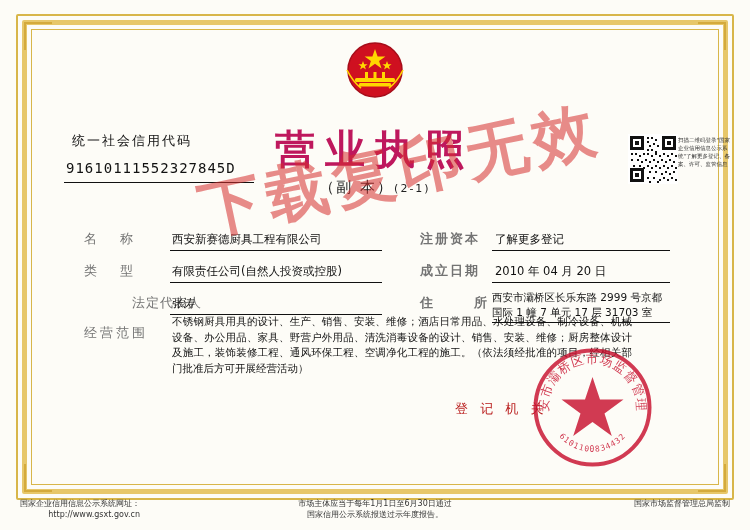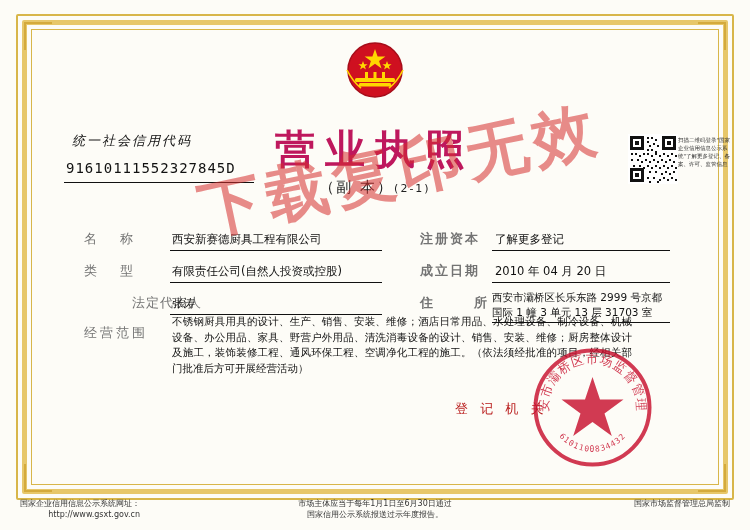--- a/index.html
+++ b/index.html
@@ -53,21 +53,21 @@
   }
   .subtitle{
     position:absolute;left:0;right:0;top:178px;
     text-align:center;font-size:15px;color:#222;letter-spacing:2px;
   }
   .subtitle .small{font-size:11px;}
 
   
   .code-label{
     position:absolute;left:72px;top:132px;
-    font-size:13px;color:#111;letter-spacing:2px;font-style:italic;
+    font-size:13px;color:#111;letter-spacing:2px;
   }
   .code-value{
     position:absolute;left:66px;top:160px;
     font-size:14px;color:#111;letter-spacing:1px;
     font-family:"DejaVu Sans Mono","Liberation Mono",monospace;
   }
   .code-underline{
     position:absolute;left:64px;top:182px;width:190px;height:1px;background:#111;
   }
 
@@ -258,21 +258,21 @@
 
   <div class="field-label" style="left:420px;top:230px;letter-spacing:2px;font-weight:bold;">注册资本</div>
   <div class="field-value" style="left:495px;top:231px;width:160px;">了解更多登记</div>
   <div class="sep" style="left:492px;top:250px;width:178px;"></div>
 
   <div class="field-label" style="left:420px;top:262px;letter-spacing:2px;font-weight:bold;">成立日期</div>
   <div class="field-value" style="left:495px;top:263px;width:170px;">2010 年 04 月 20 日</div>
   <div class="sep" style="left:492px;top:282px;width:178px;"></div>
 
   <div class="field-label" style="left:420px;top:294px;letter-spacing:5px;font-weight:bold;">住　　所</div>
-  <div class="field-value" style="left:492px;top:290px;width:180px;font-size:10.5px;line-height:15px;">西安市灞桥区长乐东路 2999 号京都国际 1 幢 3 单元 13 层 31703 室</div>
+  <div class="field-value" style="left:492px;top:290px;width:180px;font-size:10.5px;line-height:15px;">西安市灞桥区长乐东路 2999 号京都国际 1 幢 7 单元 17 层 31703 室</div>
   <div class="sep" style="left:492px;top:322px;width:178px;"></div>
 
   <div class="auth-label">登 记 机 关</div>
 
   <div class="seal">
     <svg viewBox="0 0 125 125" width="125" height="125">
       <g opacity="0.82">
         <circle cx="62.5" cy="62.5" r="57" fill="none" stroke="#c8102e" stroke-width="4"></circle>
         <polygon points="62.5,32 70,54.5 93.5,54.5 74.5,68.5 81.8,91 62.5,77 43.2,91 50.5,68.5 31.5,54.5 55,54.5" fill="#c8102e"></polygon>
         <path id="sealArc" d="M 18 62.5 A 44.5 44.5 0 0 1 107 62.5" fill="none"></path>

